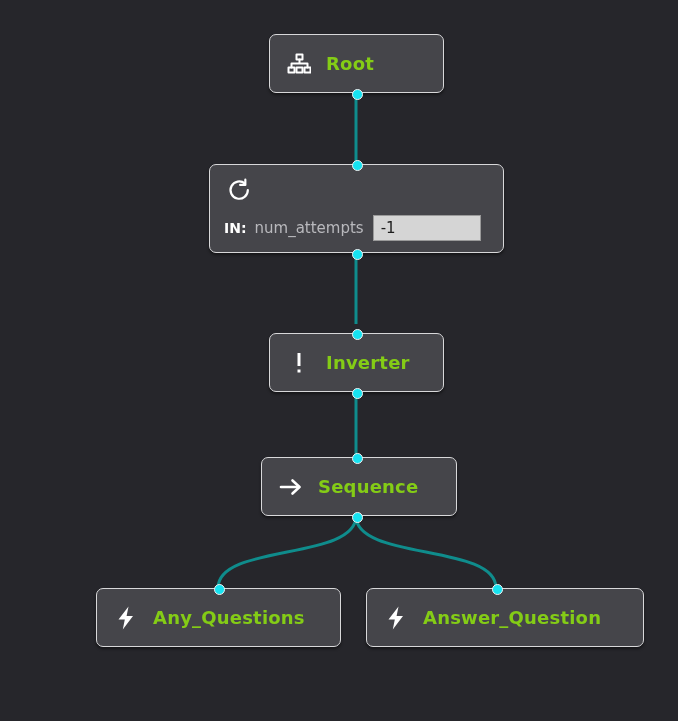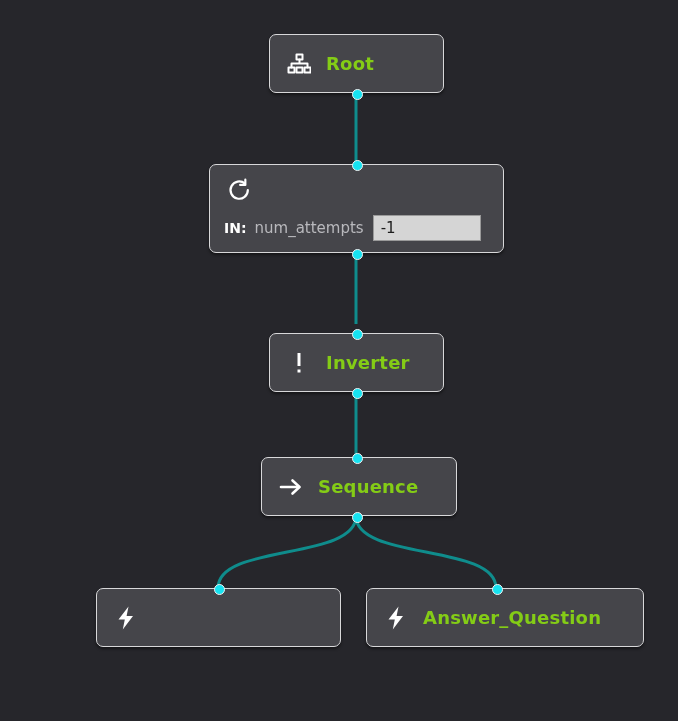--- a/index.html
+++ b/index.html
@@ -173,20 +173,21 @@
         <div class="handle" style="left: 95px; top: 0px;"></div>
         <div class="handle" style="left: 95px; top: 59px;"></div>
       </div>
       <div class="bt-node" style="left: 96px; top: 588px; width: 245px; height: 59px;">
         <div class="node-title-row">
           <span class="node-icon">
             <svg width="22" height="26" viewBox="0 0 22 26">
               <path d="M13.5 1.5 L3.5 14.5 L9.8 14.5 L7.8 24.5 L18 11 L11.6 11 Z" fill="currentColor"></path>
             </svg>
           </span>
+          <span class="node-label">Any_Questions</span>
         </div>
         <div class="handle" style="left: 122.5px; top: 0px;"></div>
       </div>
       <div class="bt-node" style="left: 366px; top: 588px; width: 278px; height: 59px;">
         <div class="node-title-row">
           <span class="node-icon">
             <svg width="22" height="26" viewBox="0 0 22 26">
               <path d="M13.5 1.5 L3.5 14.5 L9.8 14.5 L7.8 24.5 L18 11 L11.6 11 Z" fill="currentColor"></path>
             </svg>
           </span>

